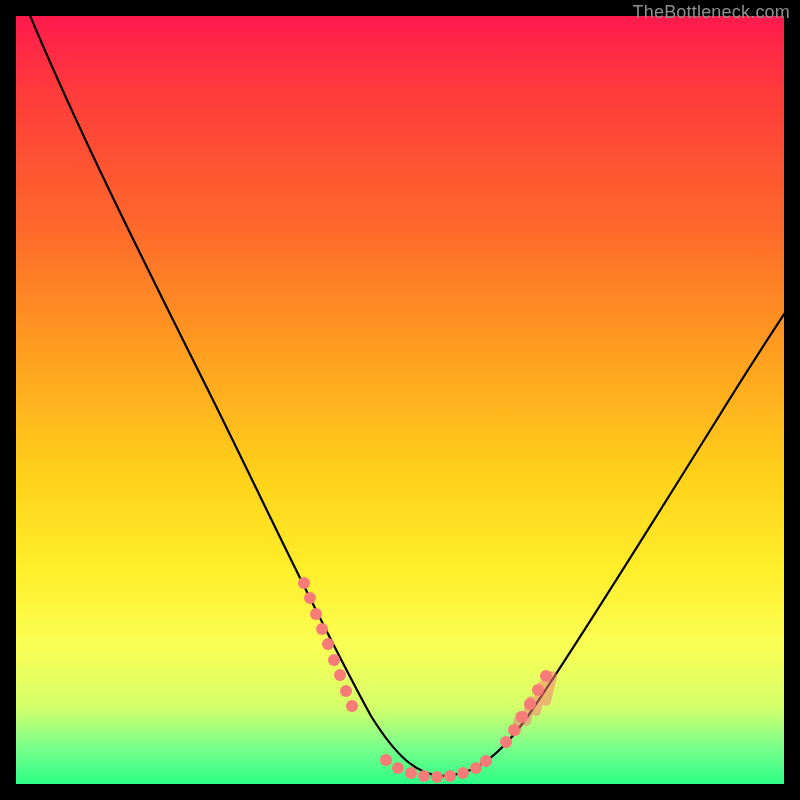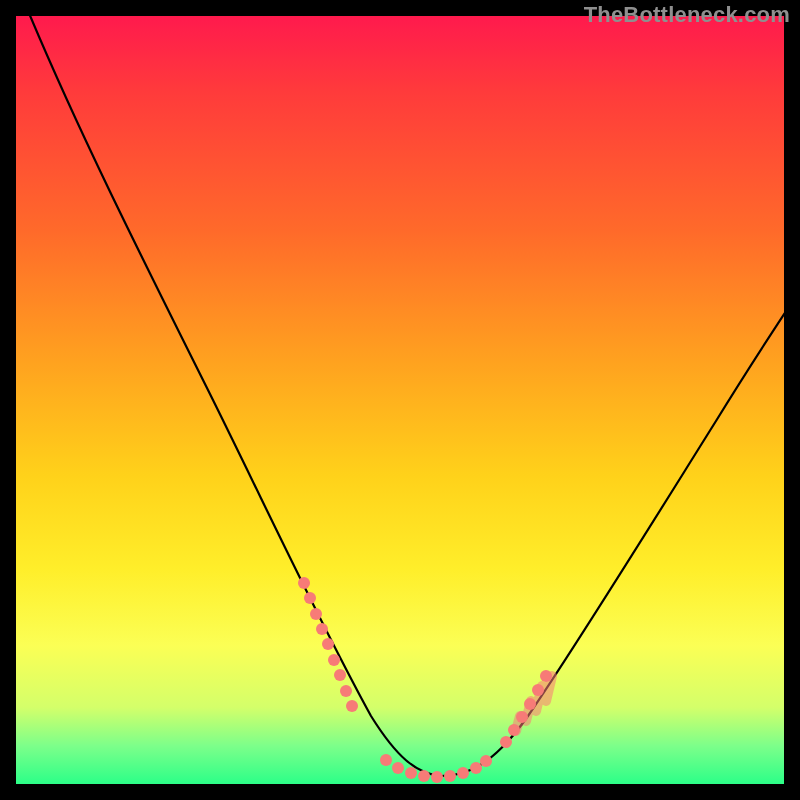--- a/index.html
+++ b/index.html
@@ -36,22 +36,22 @@
       #d4ff6a 90%,
       #7dff8a 95%,
       #2cff88 100%
     );
   }
   .watermark {
     position: absolute;
     top: -14px;
     right: -6px;
     color: #8f8f8f;
-    font-size: 22px;
-    font-weight: 700;
+    font-size: 18px;
+    font-weight: 400;
     letter-spacing: 0.2px;
     user-select: none;
   }
   svg.curve {
     position: absolute;
     top: 0;
     left: 0;
     width: 768px;
     height: 768px;
     pointer-events: none;

